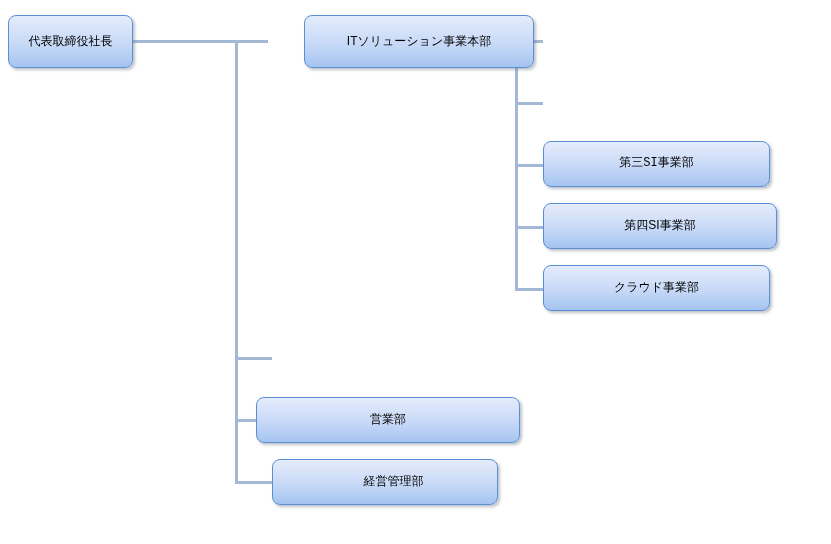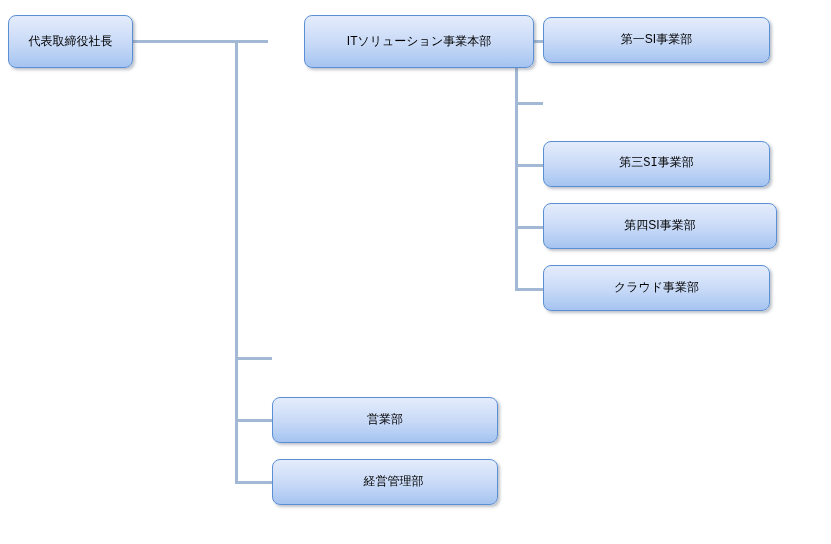--- a/index.html
+++ b/index.html
@@ -75,39 +75,36 @@
   <div class="conn conn-h" style="left:515px; top:288px; width:28px;"></div>
 
   <div class="node" style="left:8px;  top:15px;  width:125px; height:53px;">
     <span class="node-label">代表取締役社長</span>
   </div>
 
   <div class="node" style="left:268px; top:15px;  width:230px; height:53px;margin-left:36px;">
     <span class="node-label">ITソリューション事業本部</span>
   </div>
 
-  <div class="node" style="left:543px; top:17px;  width:227px; height:46px;">
-    <span class="node-label">第一SI事業部</span>
-  </div>
 
 
   <div class="node" style="left:543px; top:141px; width:227px; height:46px;font-family:Liberation Mono, monospace;">
     <span class="node-label">第三SI事業部</span>
   </div>
 
   <div class="node" style="left:543px; top:203px; width:234px; height:46px;">
     <span class="node-label">第四SI事業部</span>
   </div>
 
   <div class="node" style="left:543px; top:265px; width:227px; height:46px;align-items:center;">
     <span class="node-label">クラウド事業部</span>
   </div>
 
 
-  <div class="node" style="left:272px; top:397px; width:226px; height:46px;">
+  <div class="node" style="left:256px; top:397px; width:264px; height:46px;">
     <span class="node-label">営業部</span>
   </div>
 
   <div class="node" style="left:272px; top:459px; width:226px; height:46px;padding-left:17px;">
     <span class="node-label">経営管理部</span>
   </div>
 
 </div>
 
 </body></html>

